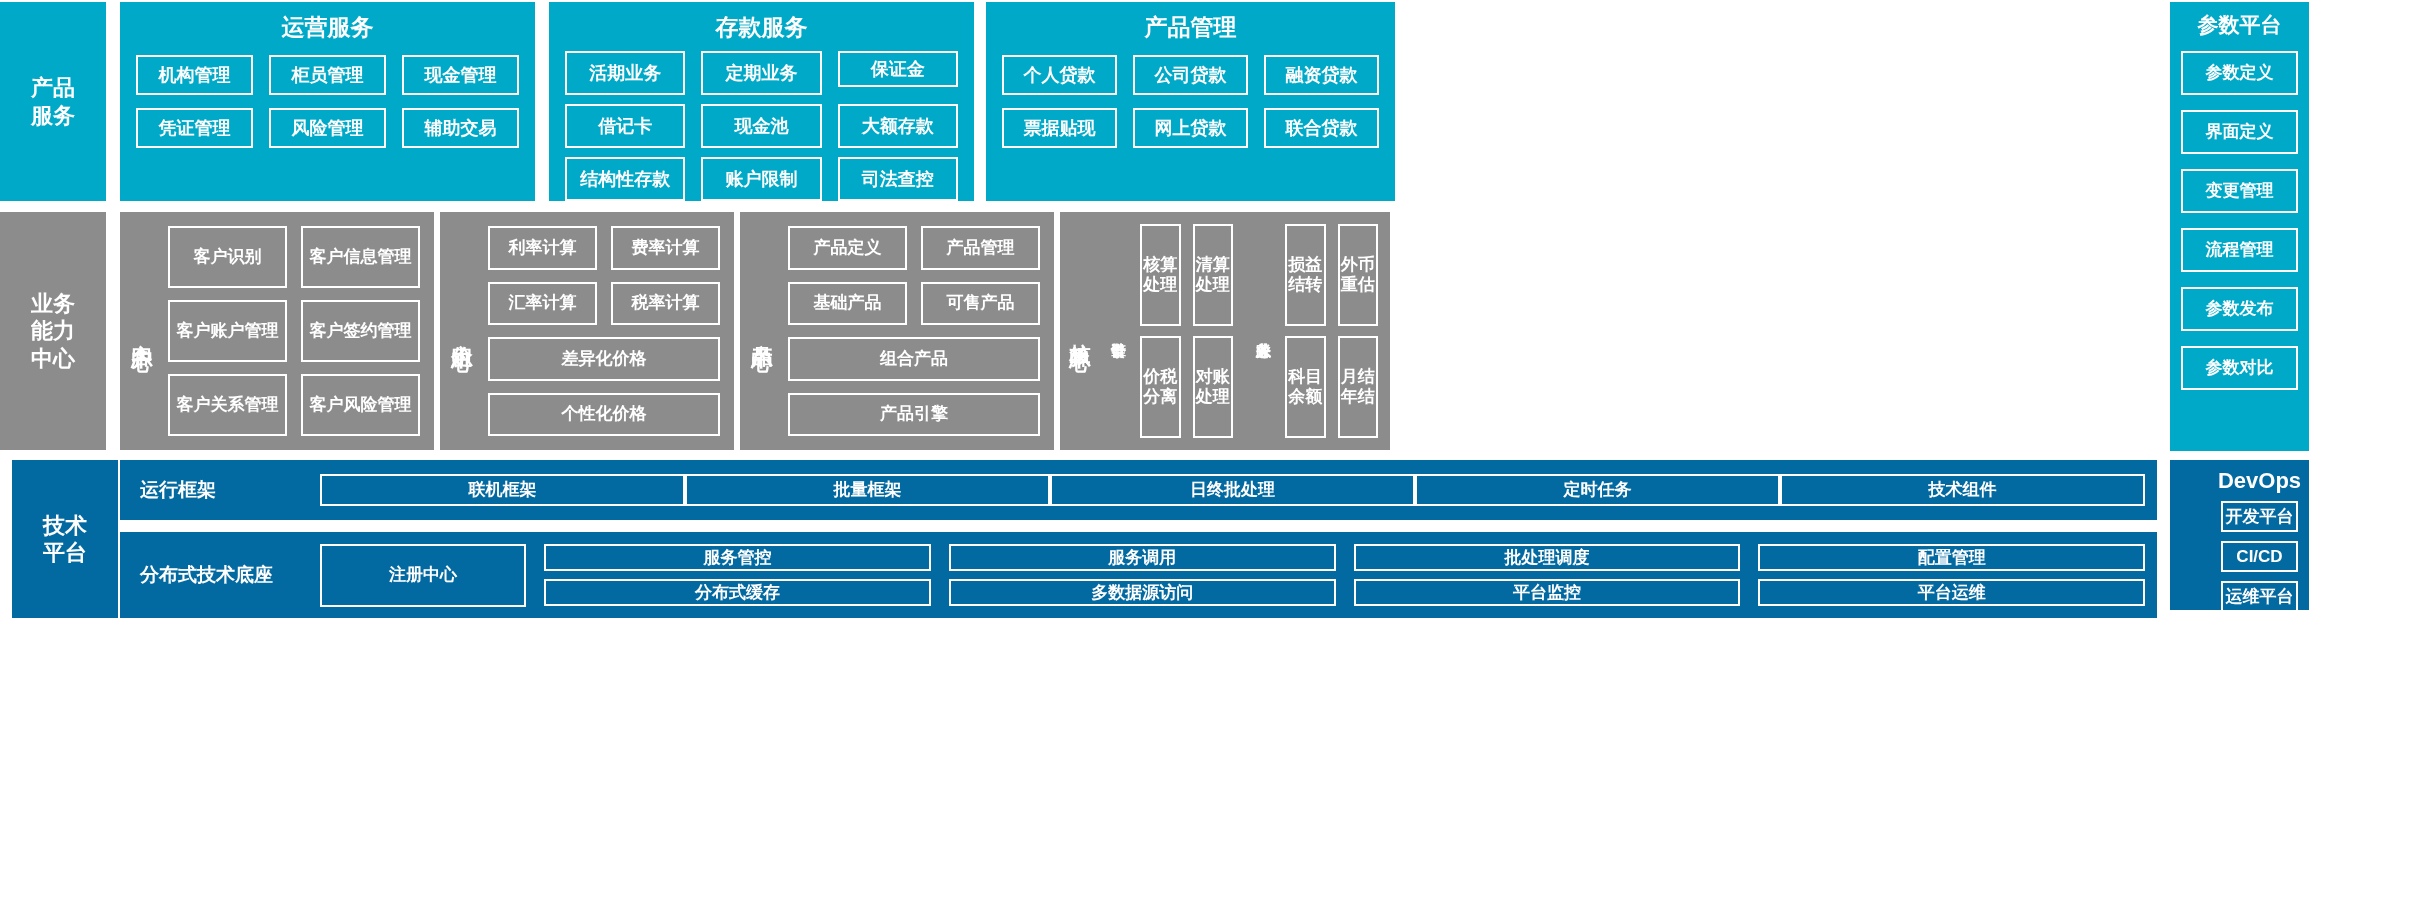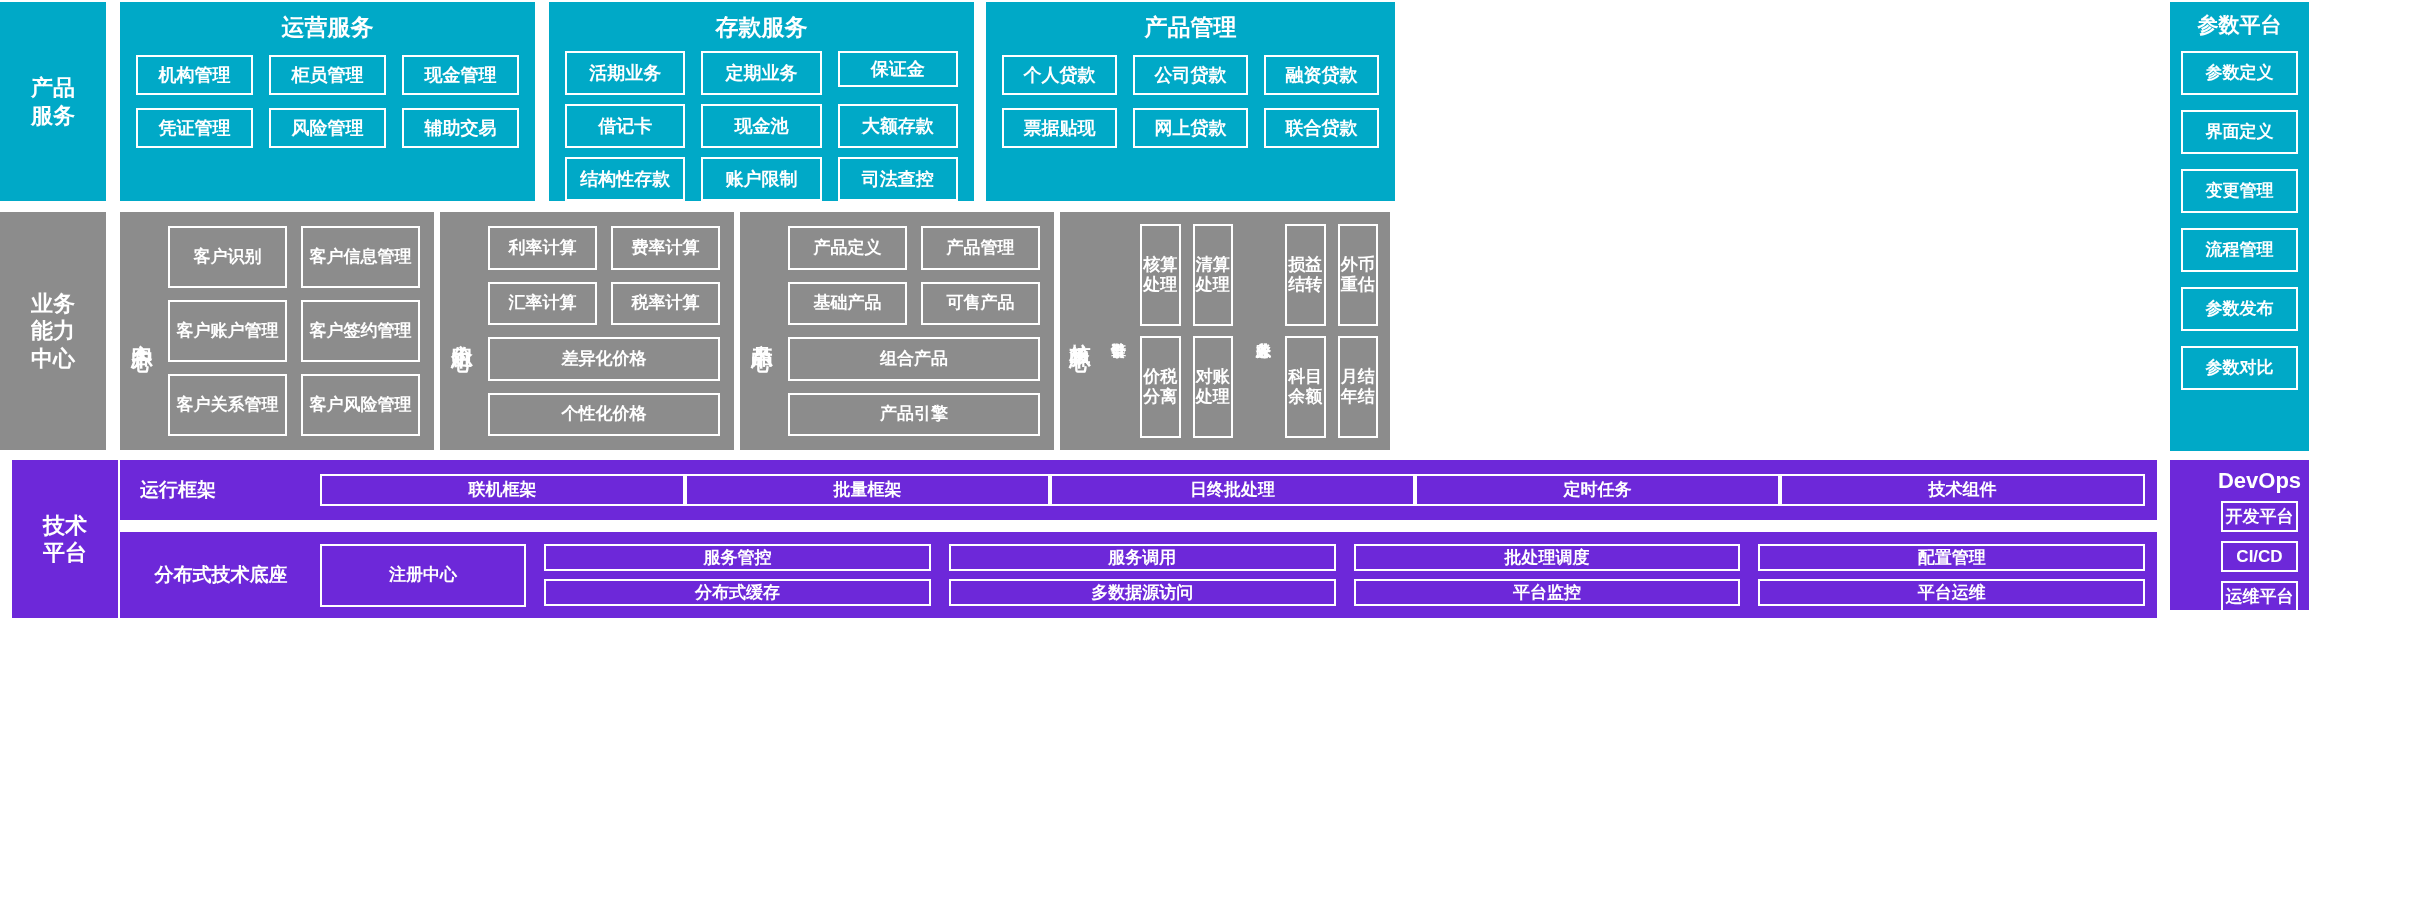--- a/index.html
+++ b/index.html
@@ -5,21 +5,21 @@
   * { box-sizing: border-box; margin: 0; padding: 0; }
   html, body {
     width: 2423px; height: 919px;
     background: #ffffff;
     font-family: "Liberation Sans", "DejaVu Sans", sans-serif;
     overflow: hidden;
   }
   .page { position: relative; width: 2423px; height: 919px; }
   .teal   { background: #00a9c7; }
   .gray   { background: #8c8c8c; }
-  .blue   { background: #6d28d9; }
+  .blue   { background: #0369a1; }
 
   .side-label {
     display: flex; align-items: center; justify-content: center;
     color: #fff; font-weight: bold; text-align: center;
     line-height: 1.25;
   }
   .group-title {
     color: #fff; font-weight: bold; text-align: center;
     width: 100%;
   }
@@ -113,21 +113,21 @@
     display: flex; align-items: center; padding: 0 12px; gap: 18px;
   }
   .fw-label { color: #fff; font-weight: bold; font-size: 19px; width: 170px; flex: 0 0 170px; text-align: left; padding-left: 8px; }
   .fw-cells { flex: 1; display: grid; grid-template-columns: repeat(5, 1fr); }
   .fw-cells .cell { height: 32px; font-size: 17px; }
 
   #dist-base {
     position: absolute; left: 120px; top: 72px; width: 2037px; height: 86px;
     display: flex; align-items: center; padding: 0 12px; gap: 18px;
   }
-  .db-label { color: #fff; font-weight: bold; font-size: 19px; width: 170px; flex: 0 0 170px; text-align: center; padding-left: 8px; }
+  .db-label { color: #fff; font-weight: bold; font-size: 19px; width: 170px; flex: 0 0 170px; text-align: left; padding-left: 8px; }
   .db-reg { width: 206px; flex: 0 0 206px; height: 63px; font-size: 17px; }
   .db-grid { flex: 1; display: grid; grid-template-columns: repeat(4, 1fr); grid-template-rows: 1fr 1fr; gap: 8px 18px; }
   .db-grid .cell { height: 27px; font-size: 17px; }
 
   
   #devops-col {
     position: absolute; left: 2170px; top: 460px;
     width: 139px; height: 459px; padding-left: 40px;
   }
   #devops-col .group-title { font-size: 22px; padding-top: 8px; }

